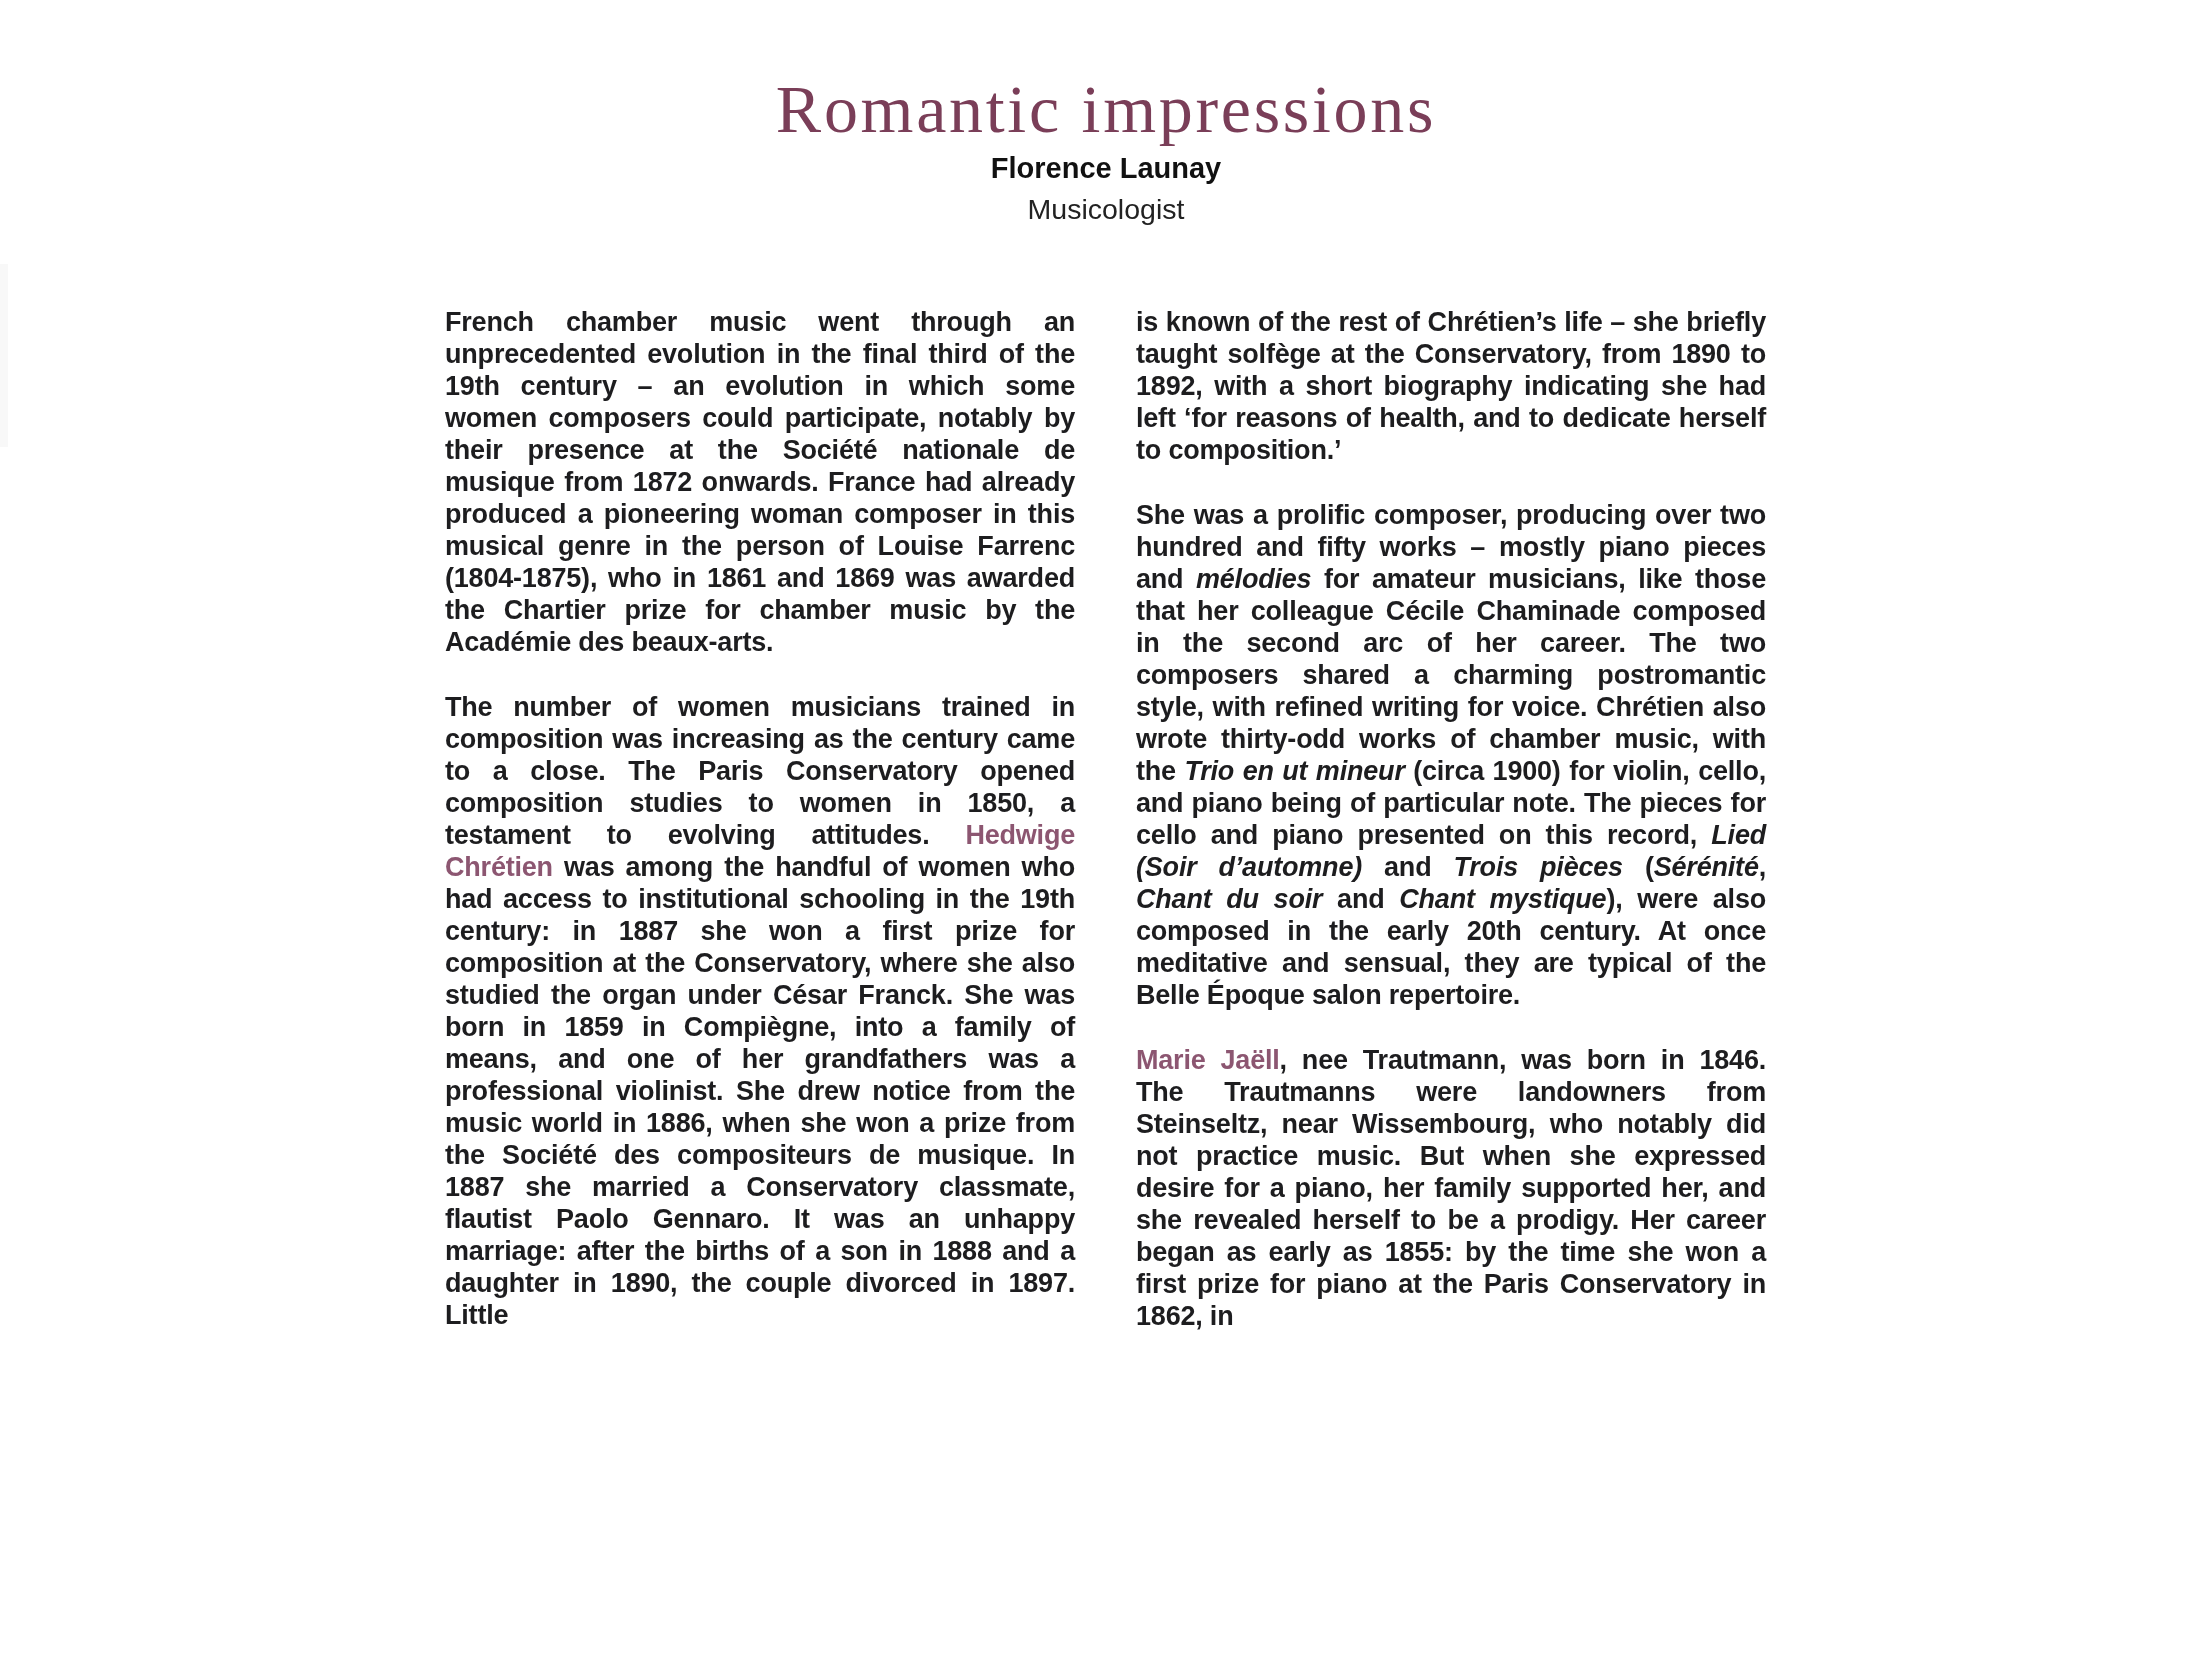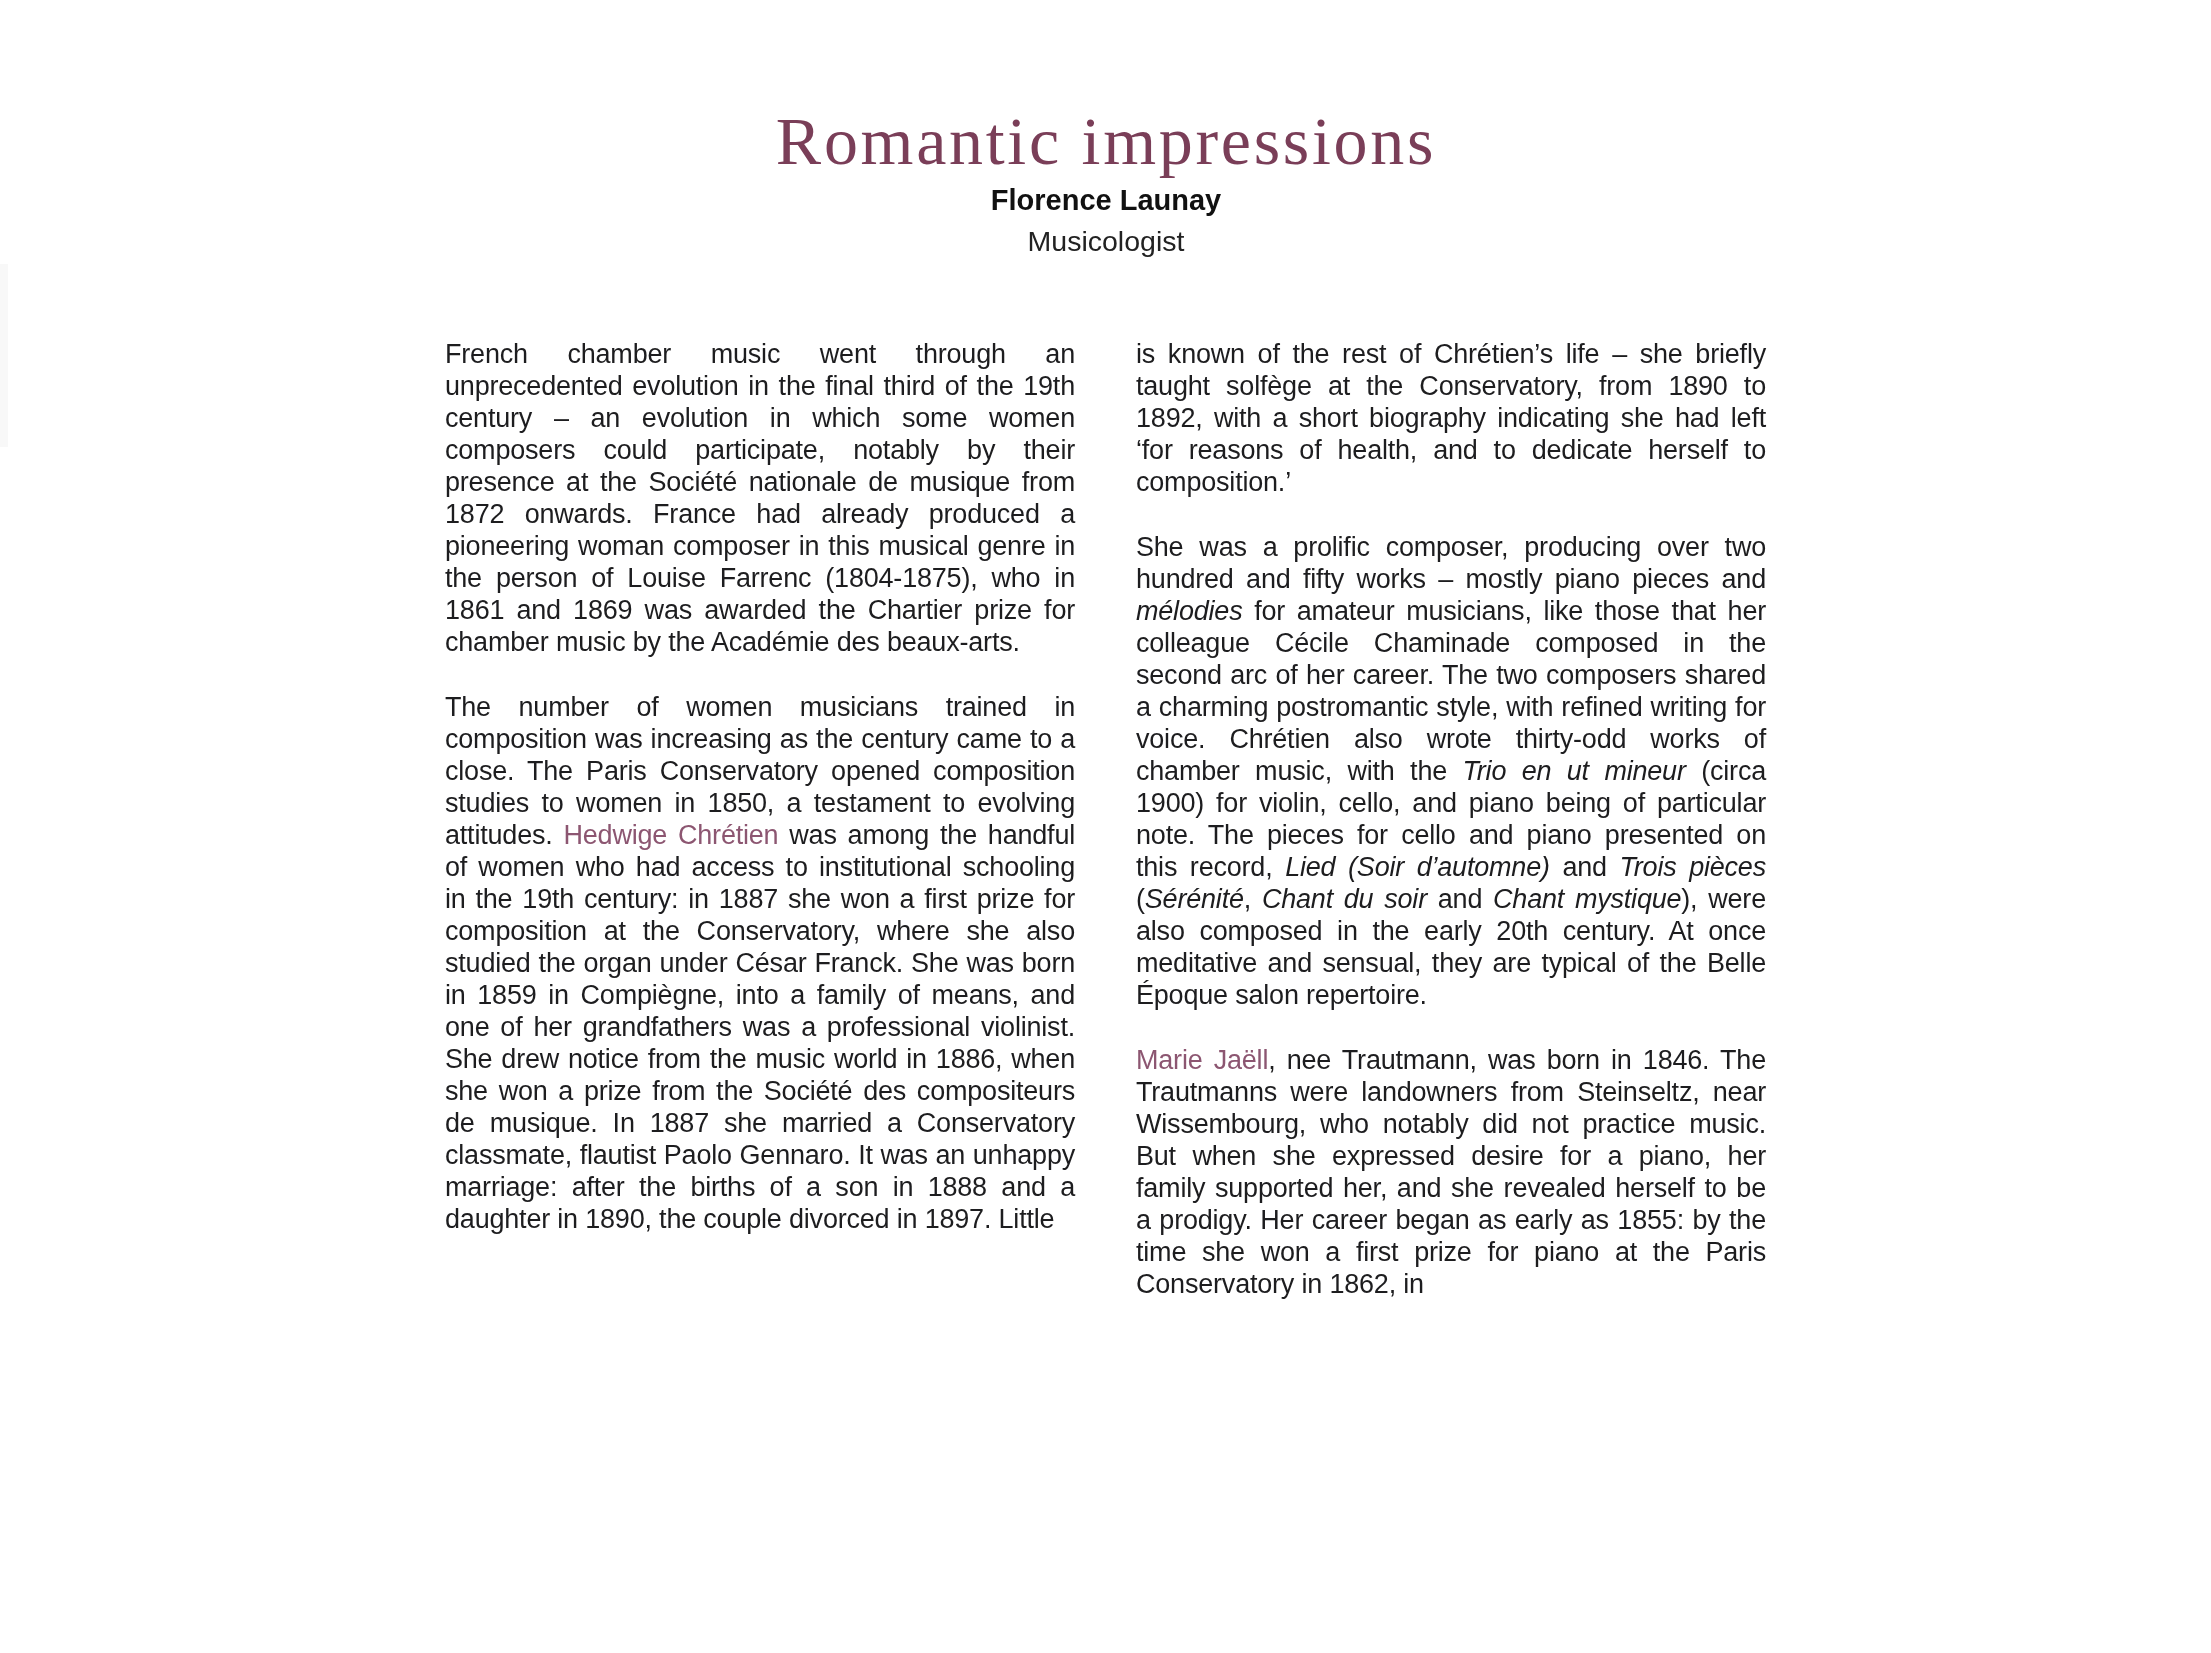--- a/index.html
+++ b/index.html
@@ -21,21 +21,21 @@
     background:var(--bg-color);
   }
   .page-edge{
     position:absolute;
     left:0;top:264px;
     width:8px;height:183px;
     background:#f8f8f8;
   }
   header{
     text-align:center;
-    padding-top:100px;
+    padding-top:68px;
   }
   h1.title{
     margin:0;
     font-family:"Liberation Serif", serif;
     font-weight:400;
     font-size:68px;
     line-height:82px;
     letter-spacing:2.7px;
     color:var(--title-color);
   }
@@ -50,20 +50,21 @@
     font-size:28.5px;
     line-height:34px;
     font-weight:400;
     color:#222222;
   }
   .columns{
     width:1322px;
     margin:80px auto 0 auto;
     display:flex;
     gap:61px;
+    font-weight:bold;
   }
   .col{
     width:630px;
   }
   .col p{
     margin:0 0 33px 0;
     font-size:27px;
     line-height:32px;
     letter-spacing:-0.2px;
     text-align:justify;

